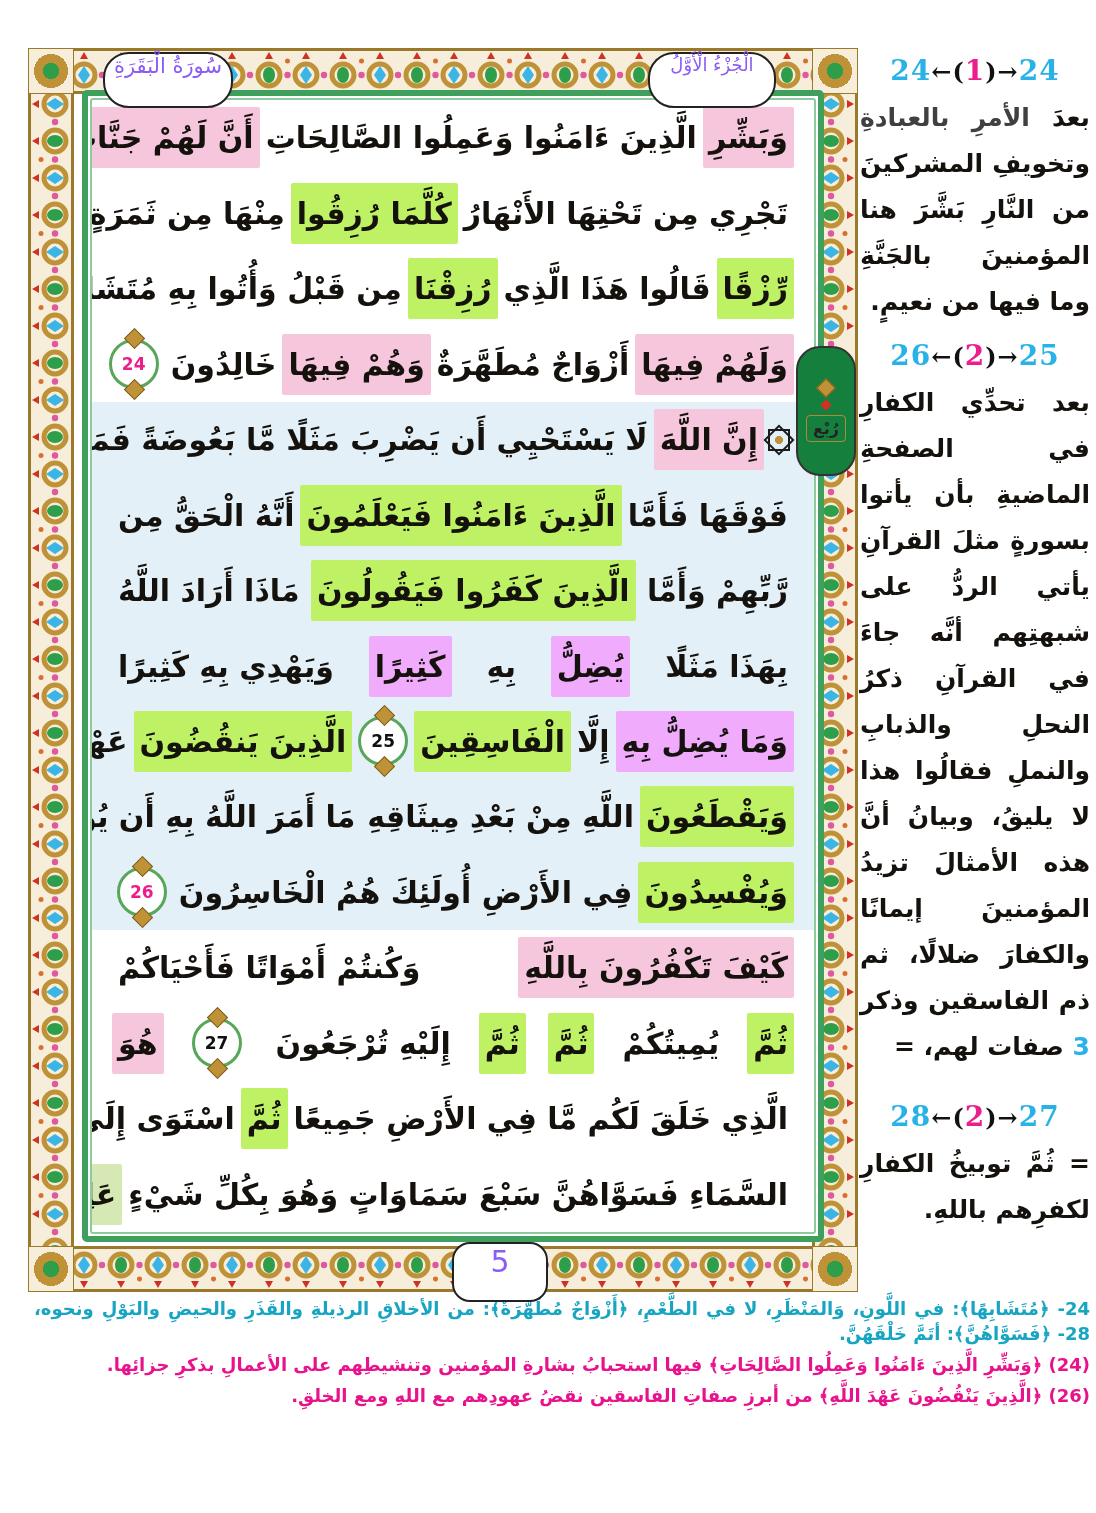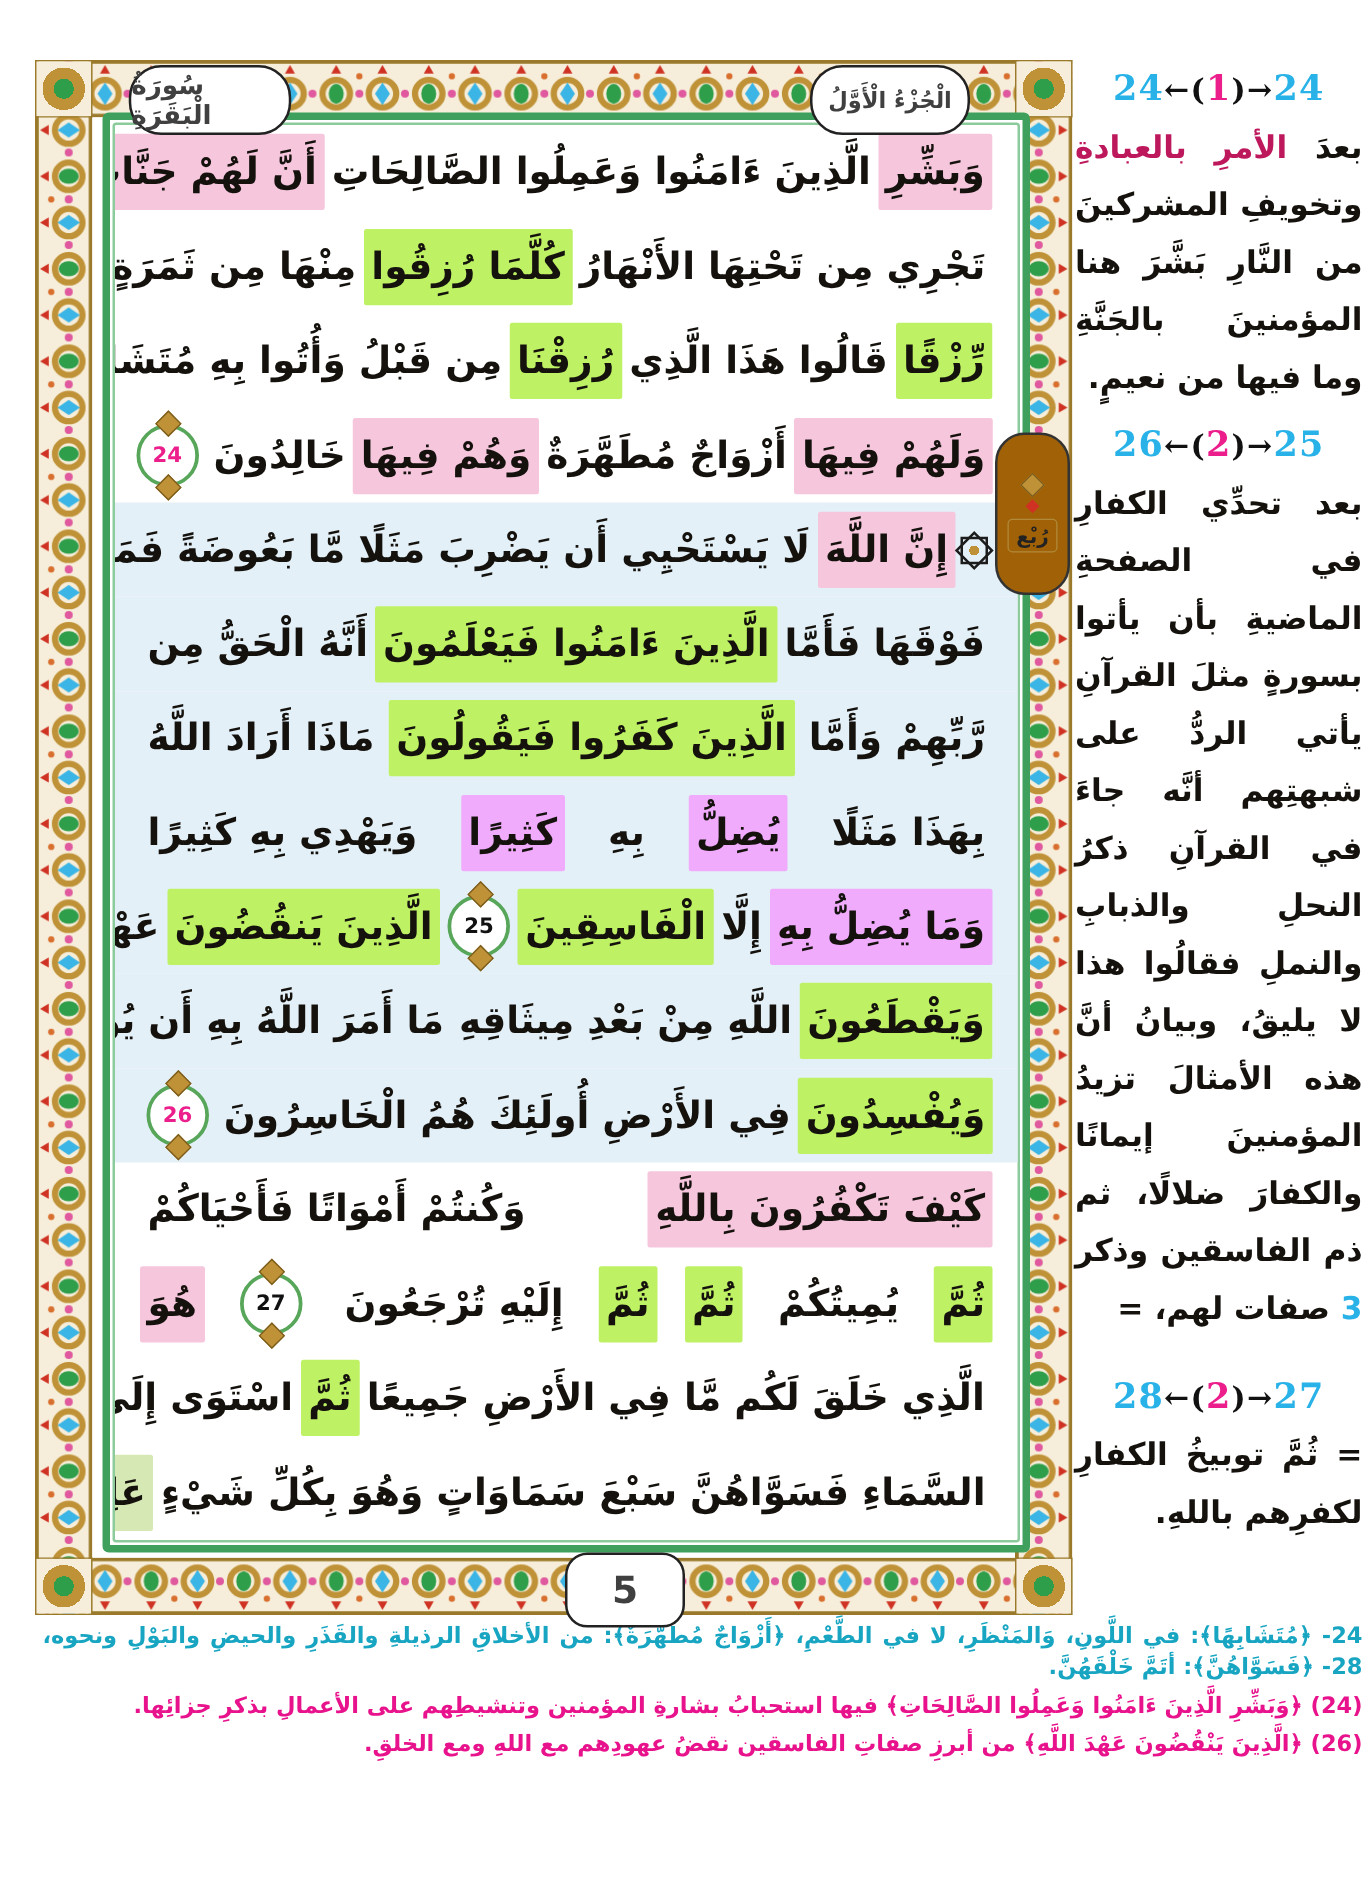--- a/index.html
+++ b/index.html
@@ -38,44 +38,44 @@
           margin-left:-6.5px;background:#c09238;transform:rotate(45deg);border:1px solid #7a5c1d;}
   .marker::before{top:-11px}.marker::after{bottom:-11px}
   .m-magenta{color:#ec1e8c;} .m-black{color:#111;}
   
   .ruku-star{position:relative;width:30px;height:30px;flex:none;display:inline-block;
              background:radial-gradient(circle at 50% 50%, #c09238 0 4px, transparent 4px);}
   .ruku-star::before,.ruku-star::after{content:"";position:absolute;inset:4px;border:2.5px solid #1c1c1c;}
   .ruku-star::before{transform:rotate(45deg);}
   
   .cartouche{position:absolute;background:#fff;border:2.5px solid #222;border-radius:26px;
-             display:flex;align-items:center;justify-content:center;z-index:5;
-             font-weight:bold;color:#404040;}
+             display:flex;justify-content:center;z-index:5;
+             font-weight:normal;color:#8b5cf6;}
   .cart-surah{left:103px;top:52px;width:126px;height:52px;font-size:21px;}
   .cart-juz{left:648px;top:52px;width:124px;height:52px;font-size:18px;}
   .cart-page{left:452px;top:1242px;width:92px;height:56px;border-radius:18px;font-size:30px;
              font-family:"DejaVu Sans",sans-serif;}
   
-  .rub{position:absolute;left:796px;top:346px;width:56px;height:126px;background:#a16207;
+  .rub{position:absolute;left:796px;top:346px;width:56px;height:126px;background:#15803d;
        border:2px solid #333;border-radius:24px;z-index:5;display:flex;flex-direction:column;
        align-items:center;justify-content:center;gap:6px;}
   .rub-orn1{width:12px;height:12px;background:#c09238;transform:rotate(45deg);border:1px solid #7a5c1d;}
   .rub-orn2{width:8px;height:8px;background:#cf3223;transform:rotate(45deg);}
   .rub-label{border:1.5px solid #b08a3a;border-radius:4px;padding:3px 6px;font-size:16px;
              font-weight:bold;color:#222;}
   
   .commentary{position:absolute;left:860px;top:52px;width:230px;height:1235px;direction:rtl;}
   .c-header{direction:ltr;text-align:center;font-family:"DejaVu Serif",serif;font-weight:bold;
             font-size:28px;margin:2px 0 8px;letter-spacing:1px;white-space:nowrap;}
   .c-header .num{color:#29b2e8;}
   .c-header .mid{color:#ec1e8c;}
   .c-header .k{color:#111;font-size:24px;}
   .c-body{font-size:25px;font-weight:bold;color:#15120e;line-height:46px;text-align:justify;
           margin:0 0 10px;}
-  .c-body .c-blue{color:#be185d;}
+  .c-body .c-blue{color:#404040;}
   .c-body .c-cyan{color:#29b2e8;}
   .sp2{margin-top:14px;text-align:center;} .sp3{margin-top:30px;}
   
   .footnotes{position:absolute;left:34px;top:1296px;width:1056px;direction:rtl;}
   .footnote{font-size:18px;font-weight:bold;line-height:25px;text-align:justify;text-align-last:right;
             margin-bottom:6px;}
   .fn-teal{color:#18a5c2;}
   .fn-magenta{color:#e8128c;}
 </style>
 </head>

